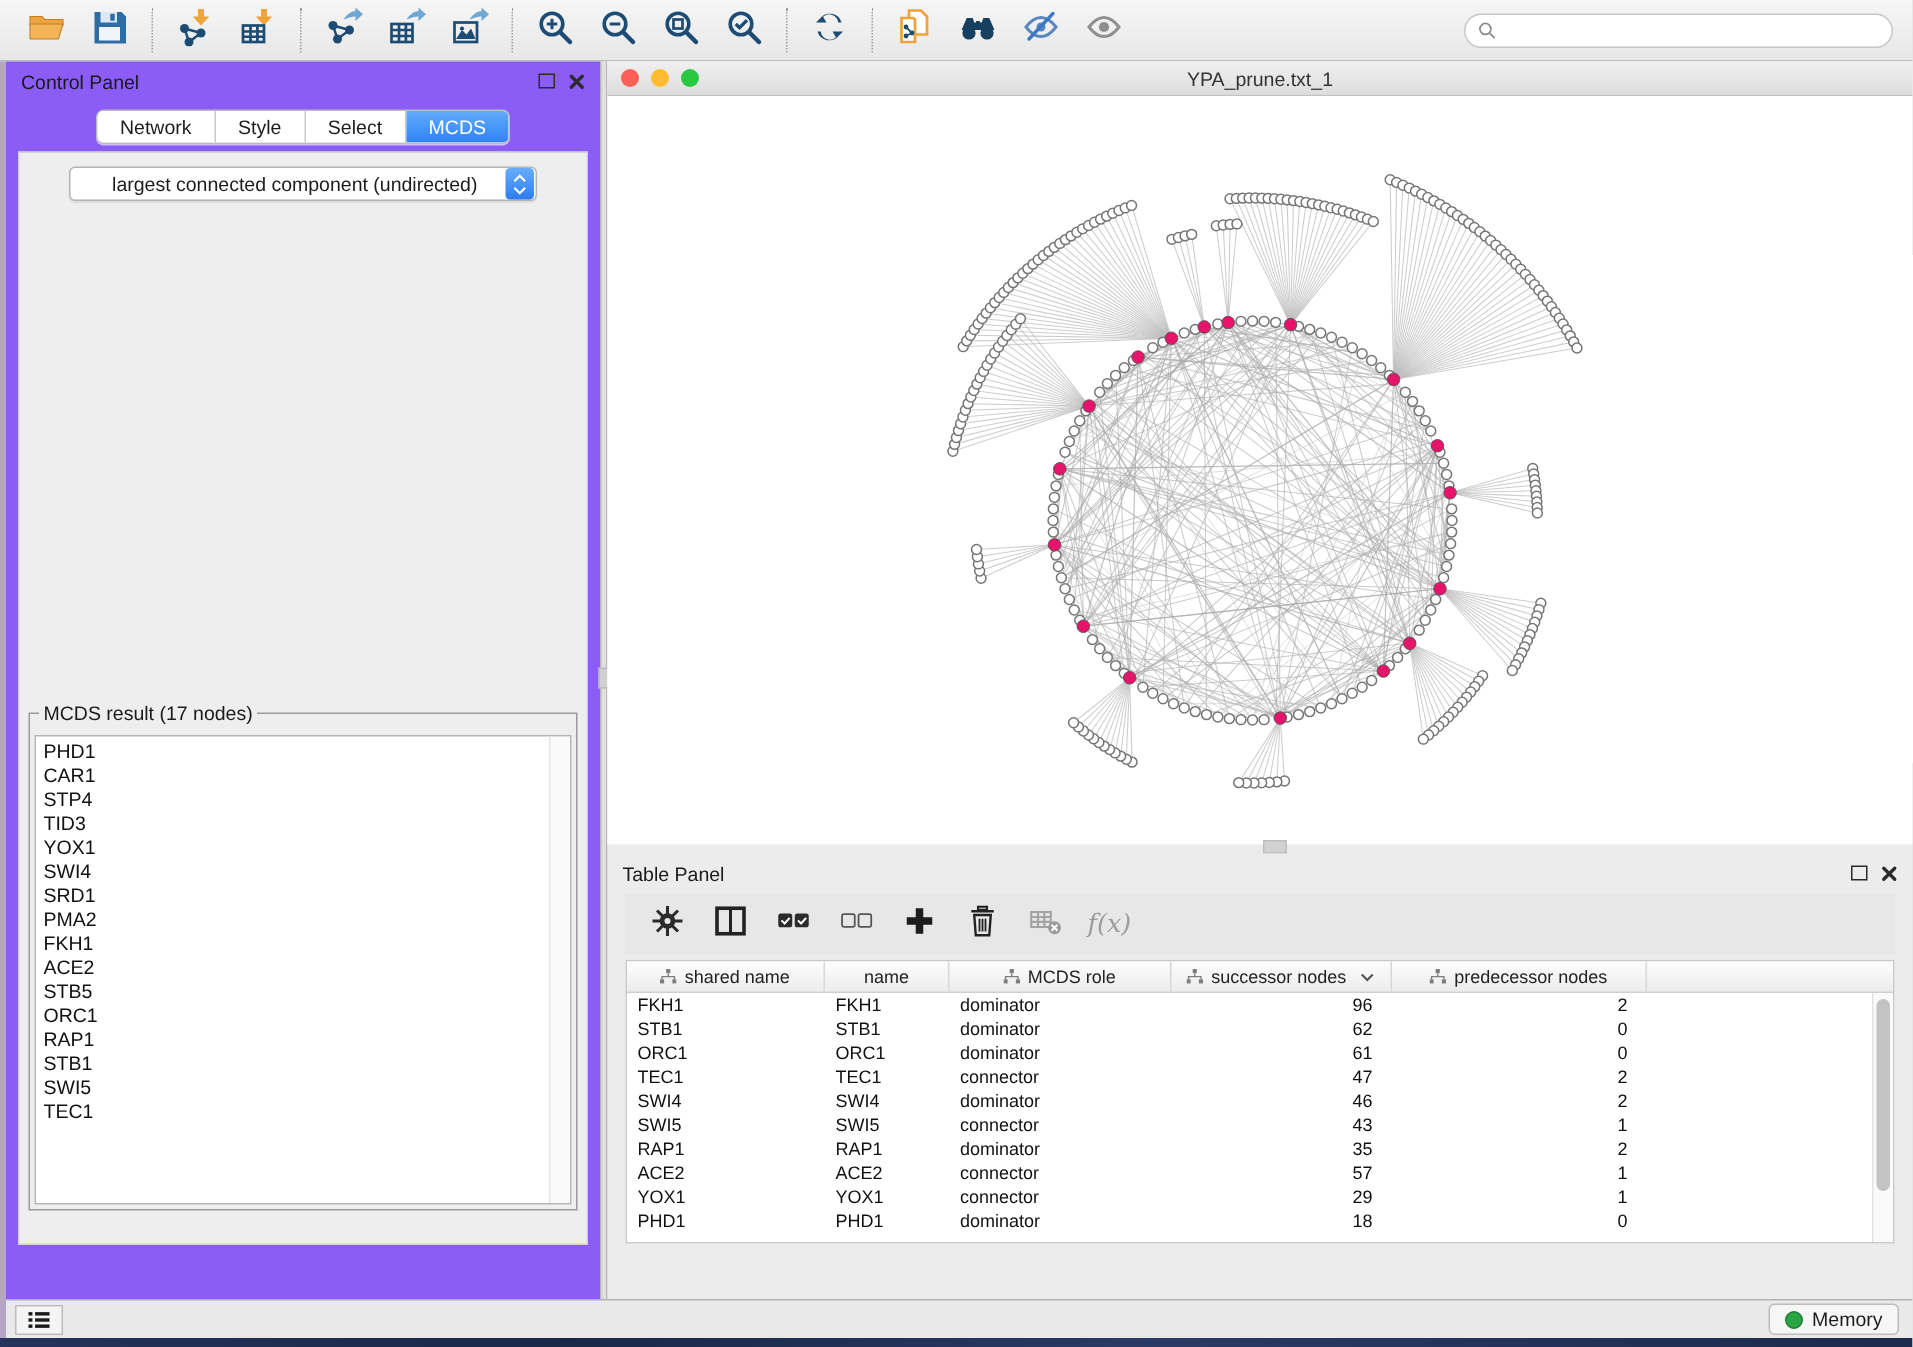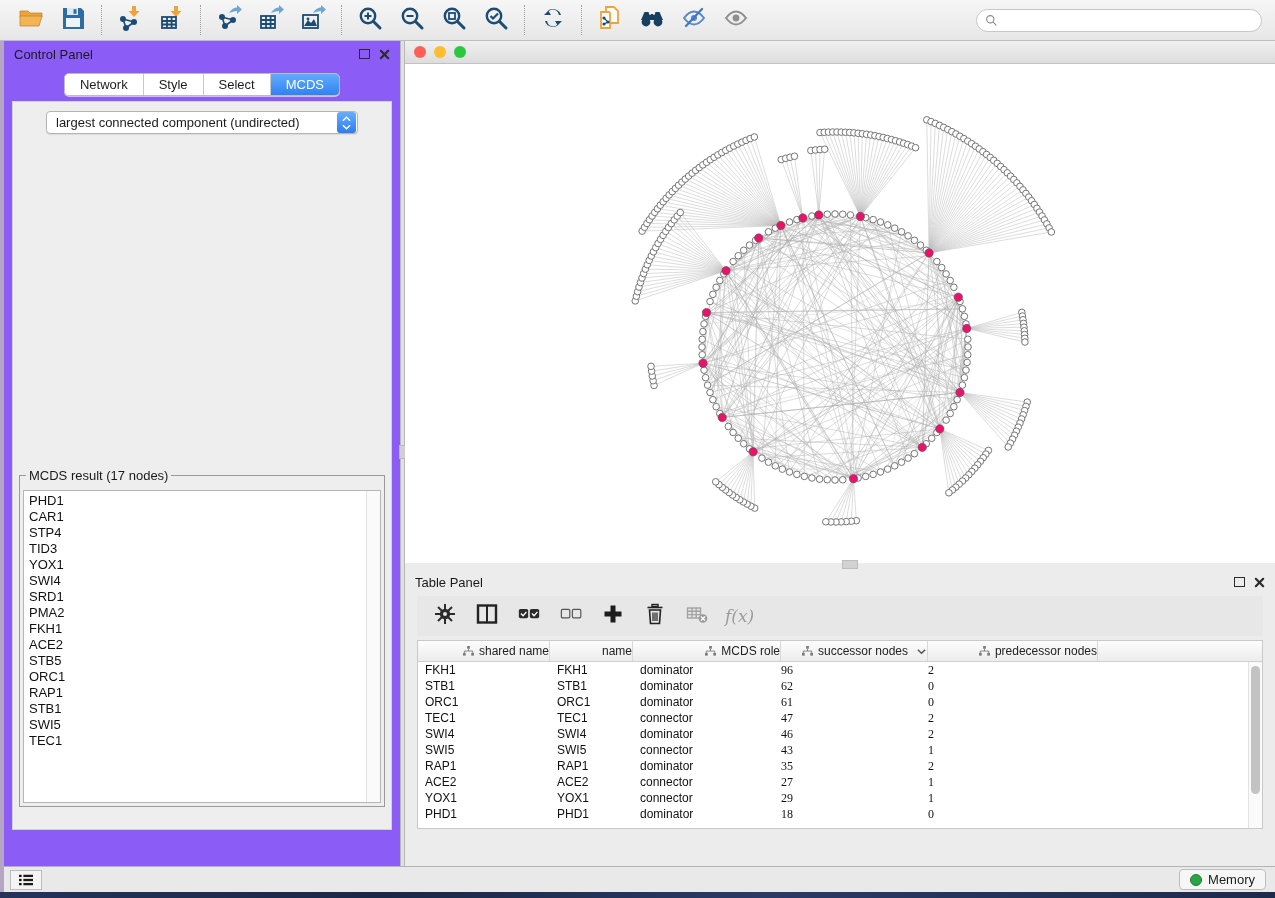--- a/index.html
+++ b/index.html
@@ -37,21 +37,21 @@
   .seg { display:inline-flex; border:1px solid #bcbcbc; border-radius:5px; background:#fff; overflow:hidden;
     box-shadow:0 1px 0 rgba(255,255,255,.6); }
   .seg .tab { padding:3px 15px; font-size:13px; color:#1c1c1c; border-right:1px solid #c9c9c9; background:#fff; cursor:default; }
   .seg .tab:last-child { border-right:none; }
   .seg .tab.active { background:linear-gradient(#62acfd,#2f82f4); color:#fff; }
   .cp-inner { position:absolute; left:8px; right:8px; top:60px; bottom:36px; background:#eeeeee;
     border:1px solid #d2d2d2; }
   .opt-label { text-align:center; font-size:13px; margin-top:19px; }
   .mac-select { width:312px; height:23px; margin:9px auto 0; background:#fff; border:1px solid #b4b4b4;
     border-radius:4px; display:flex; align-items:center; font-size:13px; position:relative;
-    box-shadow:0 1px 1px rgba(0,0,0,.08); }
+    box-shadow:0 1px 1px rgba(0,0,0,.08);text-align:center; }
   .mac-select .val { flex:1; padding-left:9px; white-space:nowrap; }
   .mac-select .stepper { width:19px; height:21px; margin-right:1px; border-radius:3px;
     background:linear-gradient(#66aefd,#2d7cf0); display:flex; flex-direction:column; align-items:center; justify-content:center; gap:2px; }
   .mac-select .stepper svg { width:9px; height:6px; display:block; }
   .btn-row { display:flex; justify-content:center; gap:13px; margin-top:13px; }
   .mac-btn { font-family:"Liberation Sans",sans-serif; font-size:13px; padding:3px 16px; background:#fff;
     border:1px solid #b9b9b9; border-radius:4px; color:#1c1c1c; }
   .mac-btn.focused { box-shadow:0 0 0 3px rgba(110,170,244,.6); border-color:#85b3e8; }
   .mcds-fieldset { position:absolute; left:6px; right:6px; top:366px; bottom:22px; border:1px solid #9a9a9a;
     padding:2px; background:transparent; }
@@ -80,29 +80,29 @@
 
   
   .table-panel { position:absolute; left:405px; top:569px; width:870px; height:297px; background:#ececec; }
   .tp-toolbar { position:absolute; left:12px; right:12px; top:27px; height:40px; background:#e7e7e7;
     display:flex; align-items:center; gap:14px; padding-left:14px; border-radius:2px; }
   .tp-btn { width:28px; height:28px; display:flex; align-items:center; justify-content:center; }
   .tp-btn svg { width:22px; height:22px; }
   .fx-label { font-family:"DejaVu Serif", serif; font-style:italic; font-size:17px; color:#9b9b9b; }
   .tbl-wrap { position:absolute; left:12px; right:12px; top:71px; height:189px; background:#fff; border:1px solid #c9c9c9; }
   .tbl-header { display:flex; height:21px; background:linear-gradient(#fdfdfd,#ececec); border-bottom:1px solid #cfcfcf; }
-  .th { display:flex; align-items:center; justify-content:flex-end; gap:5px; font-size:12px; color:#222;
+  .th { display:flex; align-items:center; justify-content:center; gap:5px; font-size:12px; color:#222;
     border-right:1px solid #d8d8d8; overflow:hidden; white-space:nowrap; }
   .th svg.shared { width:11px; height:11px; flex:none; }
   .th svg.sort { width:11px; height:9px; margin-left:3px; }
   .tbl-body { position:absolute; left:0; right:14px; top:21px; bottom:0; overflow:hidden; }
   .tr { display:flex; height:16px; }
   .td { font-size:12px; line-height:16px; color:#111; overflow:hidden; white-space:nowrap; }
   .td.l { text-align:left; padding-left:7px; }
-  .td.r { padding-right:13px;font-family:Liberation Serif, serif; }
+  .td.r { text-align:right; padding-right:13px; }
   .tbl-scroll { position:absolute; right:0; top:21px; bottom:0; width:14px; background:#fafafa; border-left:1px solid #e2e2e2; }
   .tbl-thumb { position:absolute; left:2px; right:2px; top:4px; height:128px; background:#c3c3c3; border-radius:5px; }
   .tbl-tabs { position:absolute; left:0; right:0; bottom:9px; display:flex; justify-content:center; }
 
   
   .status-bar { position:absolute; left:4px; top:866px; width:1271px; height:26px; background:#e9e9e9;
     border-top:1px solid #b3b3b3; }
   .list-btn { position:absolute; left:6px; top:3px; width:32px; height:20px; background:#f4f4f4;
     border:1px solid #bdbdbd; display:flex; align-items:center; justify-content:center; }
   .list-btn svg { width:16px; height:14px; }
@@ -316,20 +316,21 @@
       </fieldset>
     </div>
   </div>
 
   <div class="v-splitter">
       <div class="handle"></div>
     </div>
 
   <div class="network-window">
     <div class="net-titlebar">
+      <span class="net-title">YPA_prune.txt_1</span>
       <span class="lights">
         <span class="light" id="light-r" style="background: rgb(255, 95, 87);"></span>
         <span class="light" id="light-y" style="background: rgb(254, 188, 46);"></span>
         <span class="light" id="light-g" style="background: rgb(40, 200, 64);"></span>
       </span>
     </div>
     <div class="net-canvas">
       <svg id="net-svg" width="870" height="499" viewBox="0 0 870 499">
           <line x1="375.90402647091855" y1="161.4984541335341" x2="237.13735734202476" y2="167.11643314523775" stroke="#bdbdbd" stroke-width="0.7" opacity="0.75"></line>
           <line x1="375.90402647091855" y1="161.4984541335341" x2="239.50514639699887" y2="163.26399559543015" stroke="#bdbdbd" stroke-width="0.7" opacity="0.75"></line>
@@ -1267,21 +1268,21 @@
             <div class="td l" style="width: 132px; flex: 0 0 auto;">RAP1</div>
             <div class="td l" style="width: 83px; flex: 0 0 auto;">RAP1</div>
             <div class="td l" style="width: 148px; flex: 0 0 auto;">dominator</div>
             <div class="td r" style="width: 147px; flex: 0 0 auto;">35</div>
             <div class="td r" style="width: 170px; flex: 0 0 auto;">2</div>
           </div>
           <div class="tr">
             <div class="td l" style="width: 132px; flex: 0 0 auto;">ACE2</div>
             <div class="td l" style="width: 83px; flex: 0 0 auto;">ACE2</div>
             <div class="td l" style="width: 148px; flex: 0 0 auto;">connector</div>
-            <div class="td r" style="width: 147px; flex: 0 0 auto;">27</div>
+            <div class="td r" style="width: 147px; flex: 0 0 auto;">57</div>
             <div class="td r" style="width: 170px; flex: 0 0 auto;">1</div>
           </div>
           <div class="tr">
             <div class="td l" style="width: 132px; flex: 0 0 auto;">YOX1</div>
             <div class="td l" style="width: 83px; flex: 0 0 auto;">YOX1</div>
             <div class="td l" style="width: 148px; flex: 0 0 auto;">connector</div>
             <div class="td r" style="width: 147px; flex: 0 0 auto;">29</div>
             <div class="td r" style="width: 170px; flex: 0 0 auto;">1</div>
           </div>
           <div class="tr">

